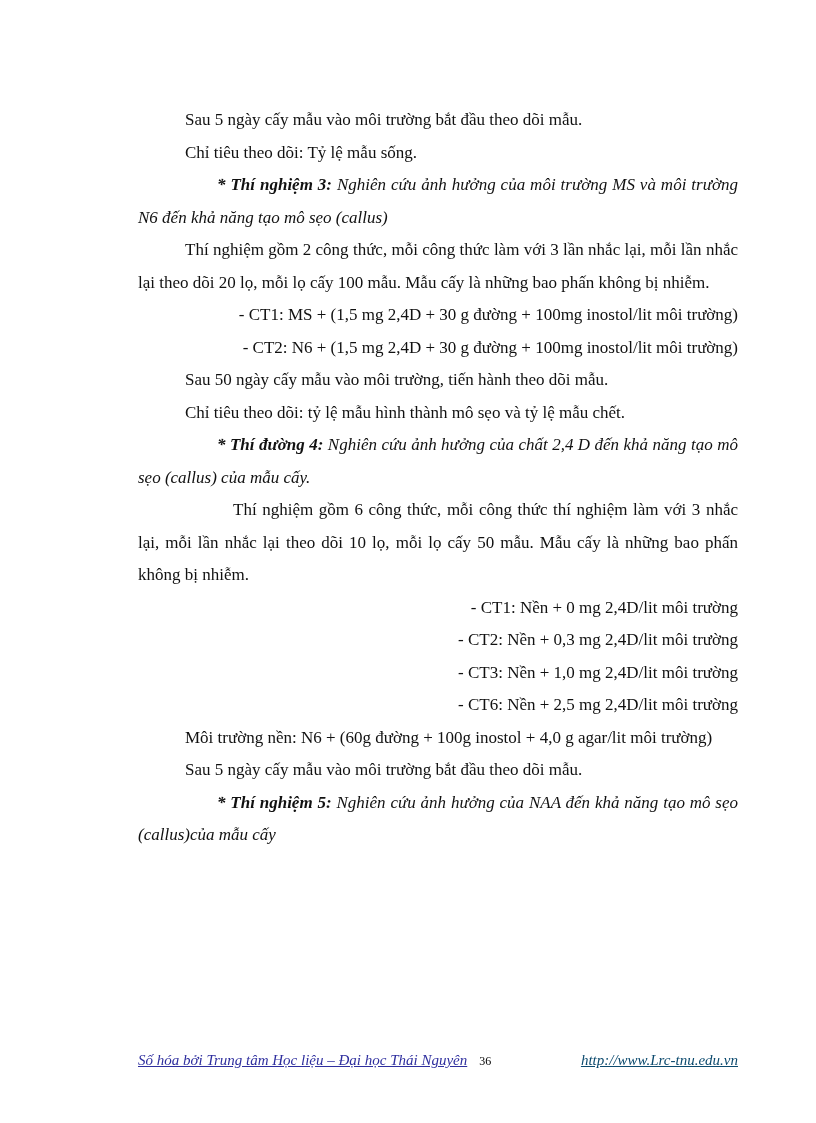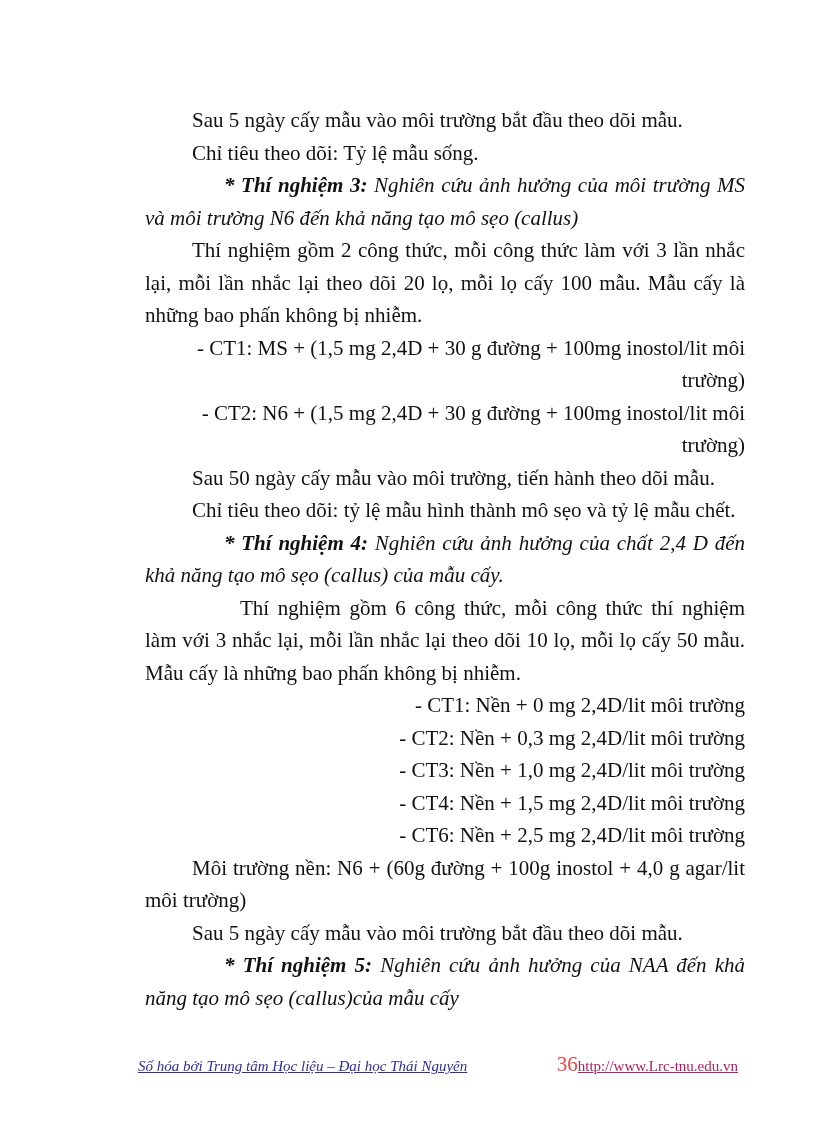--- a/index.html
+++ b/index.html
@@ -11,24 +11,24 @@
     position: relative;
     width: 816px;
     height: 1123px;
     background: #ffffff;
     font-family: "Liberation Serif", "DejaVu Serif", serif;
     color: #111111;
     overflow: hidden;
   }
   .content {
     position: absolute;
-    left: 145px;
+    left: 138px;
     top: 104px;
     width: 600px;
-    font-size: 21px;
+    font-size: 17px;
     line-height: 32.5px;
   }
   .content p {
     margin: 0;
   }
   .indent {
     text-indent: 47px;
     text-align: justify;
   }
   .indent-wide {
@@ -49,35 +49,37 @@
     margin-left: 32px;
   }
   .footer {
     position: absolute;
     left: 138px;
     width: 600px;
     top: 1052px;
     display: flex;
     align-items: baseline;
     font-size: 15px;
+    gap: 12px;
   }
   .footer-note {
     font-style: italic;
     color: #2e2e9e;
     text-decoration: underline;
     white-space: nowrap;
   }
   .footer-page {
     flex: 1;
-    text-align: right;
-    color: #ef4444;
-    font-size: 21px;
+    text-align: left;
+    color: #000000;
+    font-size: 12px;
   }
   .footer-link {
-    color: #be185d;
+    font-style: italic;
+    color: #0c4a6e;
     text-decoration: underline;
     white-space: nowrap;
     cursor: pointer;
   }
 </style>
 </head>
 <body>
 
 <div class="page">
 
@@ -92,31 +94,30 @@
     <p class="indent">Thí nghiệm gồm 2 công thức, mỗi công thức làm với 3 lần nhắc lại, mỗi lần nhắc lại theo dõi 20 lọ, mỗi lọ cấy 100 mẫu. Mẫu cấy là những bao phấn không bị nhiễm.</p>
 
     <p class="ct-line">- CT1:  MS  + (1,5 mg 2,4D  + 30 g đường + 100mg inostol/lit môi trường)</p>
 
     <p class="ct-line">- CT2:  N6  + (1,5 mg 2,4D  + 30 g đường + 100mg inostol/lit môi trường)</p>
 
     <p class="indent">Sau 50 ngày cấy mẫu vào môi trường, tiến hành theo dõi mẫu.</p>
 
     <p class="indent">Chỉ tiêu theo dõi: tỷ lệ mẫu hình thành mô sẹo và tỷ lệ mẫu chết.</p>
 
-    <p class="heading"><span class="h-label">* Thí nghiệm 4:</span><span> Nghiên cứu ảnh hưởng của chất 2,4 D đến khả năng tạo mô sẹo (callus) của mẫu cấy.</span></p>
+    <p class="heading"><span class="h-label">* Thí đường 4:</span><span> Nghiên cứu ảnh hưởng của chất 2,4 D đến khả năng tạo mô sẹo (callus) của mẫu cấy.</span></p>
 
     <p class="indent-wide">Thí nghiệm gồm 6 công thức, mỗi công thức thí nghiệm làm với 3 nhắc lại, mỗi lần nhắc lại theo dõi 10 lọ, mỗi lọ cấy 50 mẫu. Mẫu cấy là những bao phấn không bị nhiễm.</p>
 
     <p class="ct-line">- CT1:  Nền + 0 mg 2,4D/lit môi trường</p>
 
     <p class="ct-line">- CT2:  Nền + 0,3 mg 2,4D/lit môi trường</p>
 
     <p class="ct-line">- CT3:  Nền + 1,0 mg 2,4D/lit môi trường</p>
 
-    <p class="ct-line">- CT4:  Nền + 1,5 mg 2,4D/lit môi trường</p>
 
 
     <p class="ct-line">- CT6:  Nền + 2,5 mg 2,4D/lit môi trường</p>
 
     <p class="indent">Môi trường nền: N6 + (60g đường + 100g inostol + 4,0 g agar/lit môi trường)</p>
 
     <p class="indent">Sau 5 ngày cấy mẫu vào môi trường bắt đầu theo dõi mẫu.</p>
 
 
     <p class="heading"><span class="h-label">* Thí nghiệm 5:</span><span> Nghiên cứu ảnh hưởng của NAA đến khả năng tạo mô sẹo (callus)của mẫu cấy</span></p>

